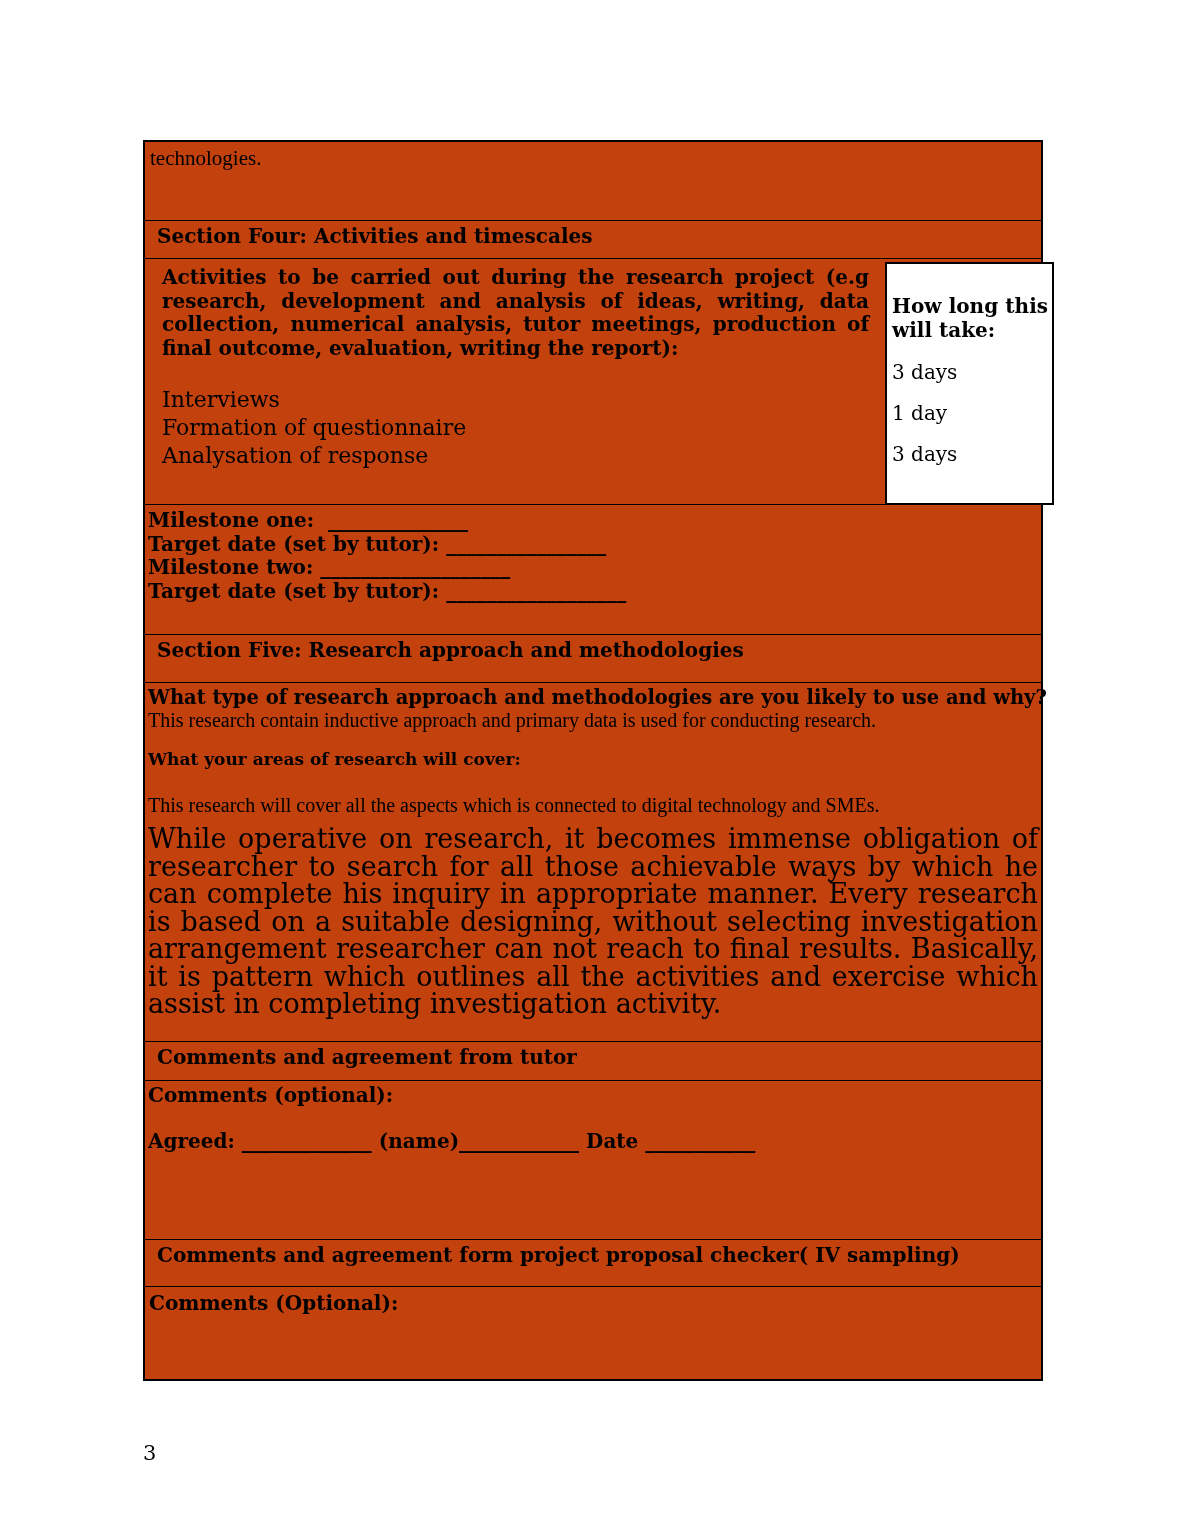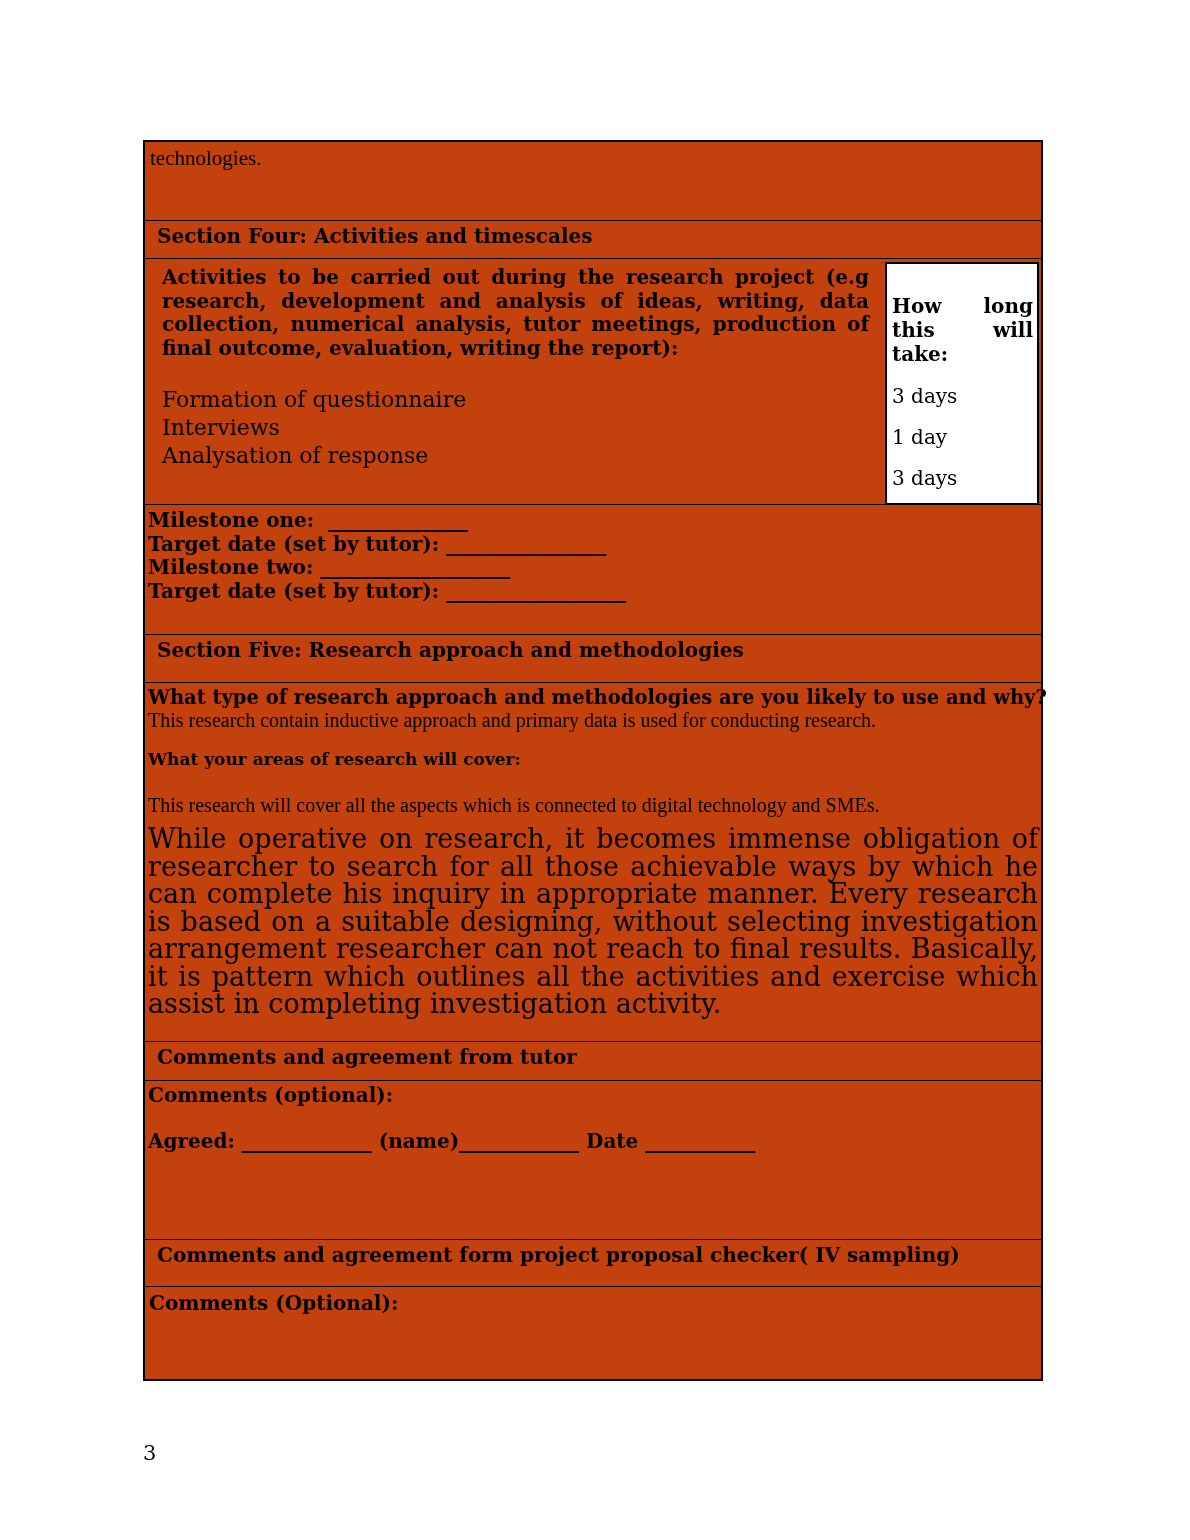--- a/index.html
+++ b/index.html
@@ -54,21 +54,21 @@
     font-weight: bold;
     font-size: 20px;
     line-height: 23.5px;
     text-align: justify;
   }
   .act-items { margin-top: 26px; font-size: 22px; line-height: 28px; }
   .duration-box {
     position: absolute;
     left: 740px;
     top: 3px;
-    width: 154px;
+    width: 169px;
     height: 243px;
     box-sizing: border-box;
     border: 2px solid #000000;
     background: #ffffff;
     padding: 30px 4px 0 5px;
     z-index: 2;
   }
   .duration-header {
     font-weight: bold;
     font-size: 20px;
@@ -133,22 +133,22 @@
     </div>
 
     <div class="row r-section-header r-section-four">
       <span>Section Four: Activities and timescales</span>
     </div>
 
     <div class="row r-activities">
       <div class="act-left">
         <div class="act-prompt">Activities to be carried out during the research project (e.g research, development and analysis of ideas, writing, data collection, numerical analysis, tutor meetings, production of final outcome, evaluation, writing the report):</div>
         <div class="act-items">
+          <div>Interviews</div>
           <div>Formation of questionnaire</div>
-          <div>Interviews</div>
           <div>Analysation of response</div>
         </div>
       </div>
       <div class="duration-box">
         <div class="duration-header">How long this will take:</div>
         <div class="duration-list">
           <div class="duration-item">3 days</div>
           <div class="duration-item">1 day</div>
           <div class="duration-item">3 days</div>
         </div>

